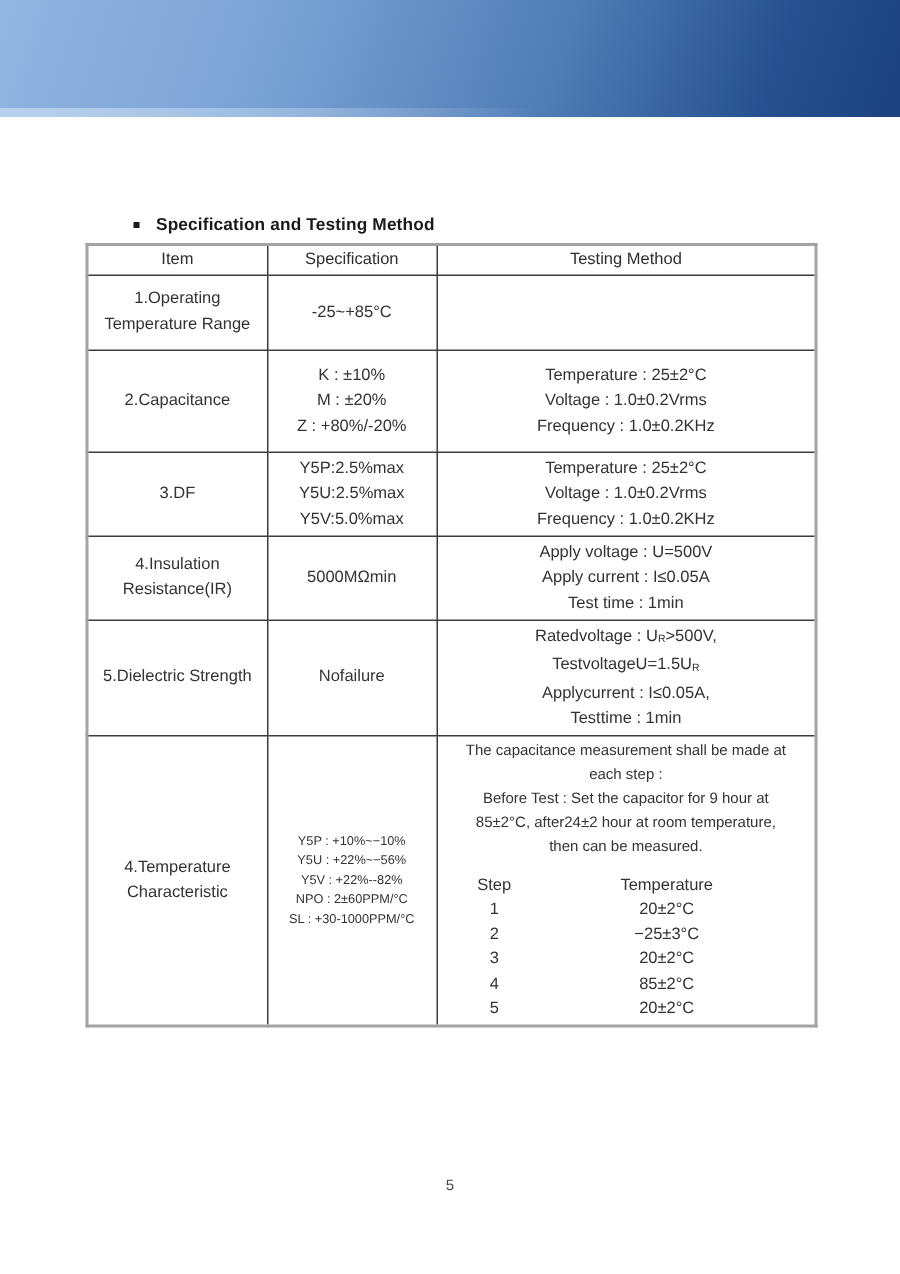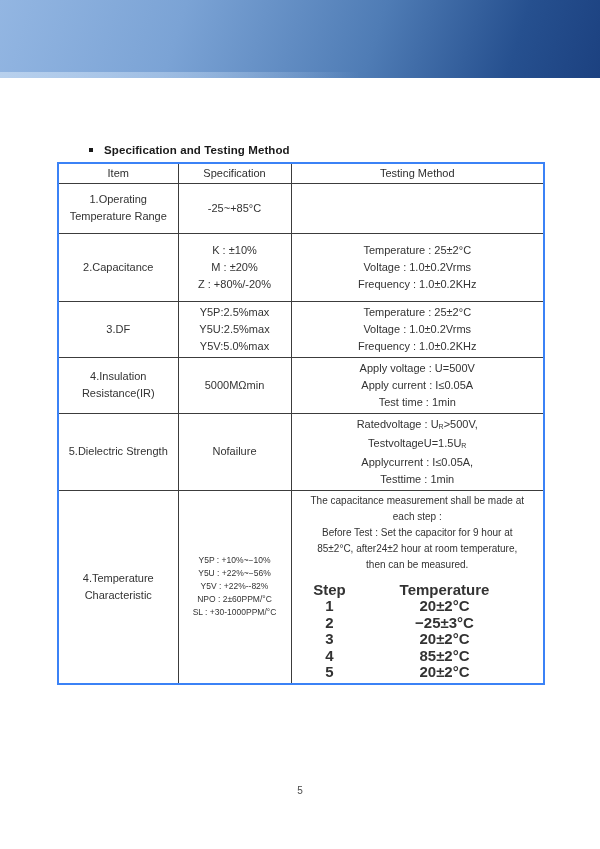--- a/index.html
+++ b/index.html
@@ -21,35 +21,35 @@
   .logo-passives { font-size:35px; line-height:0.84; letter-spacing:-1.5px; }
 
   
   .section-title { position:absolute; left:89px; top:120px; display:flex; align-items:center;margin-top:24px; }
   .bullet-square { width:4px; height:4px; background:#1a1a1a; margin-right:11px; }
   .title-text { font-size:11.5px; font-weight:700; color:#1a1a1a; letter-spacing:0.1px; }
 
   
   table.spec { position:absolute; left:57px; top:162px; width:486px;
                border-collapse:collapse; table-layout:fixed;
-               border:2px solid #3b82f6; font-size:11px; color:#333333; }
+               border:2px solid #a3a3a3; font-size:11px; color:#333333; }
   table.spec td, table.spec th { border:1px solid #3c3c3c; vertical-align:middle;
                text-align:center; padding:2px 3px; font-weight:400; }
   tr.hdr { height:20px; }
   tr.hdr th { font-size:11px; color:#2e2e2e; }
   .cell-line { line-height:17px; }
   tr.r1 { height:50px; } tr.r2 { height:68px; } tr.r3 { height:49px; }
   tr.r4 { height:55px; } tr.r5 { height:69px; } tr.r6 { height:190px; }
   td.small-spec { font-size:8.5px; }
   td.small-spec .cell-line { line-height:13px; }
   .sub-run { font-size:7px; vertical-align:-1px; }
   td.tmethod-big { vertical-align:top; padding-top:7px; }
   .intro-line { font-size:10px; line-height:16px; text-align:center; }
   .steps { margin-top:9px; }
-  .step-row { display:grid; grid-template-columns:70px 160px; font-size:15px; line-height:16.5px;font-weight:bold; }
+  .step-row { display:grid; grid-template-columns:70px 160px; font-size:11px; line-height:16.5px; }
   .step-col { text-align:center; }
 
   
   .page-number { position:absolute; left:0; top:785px; width:600px; text-align:center;
                  font-size:10px; color:#4a4a4a; }
 </style>
 </head>
 <body>
 
 <div class="page">

